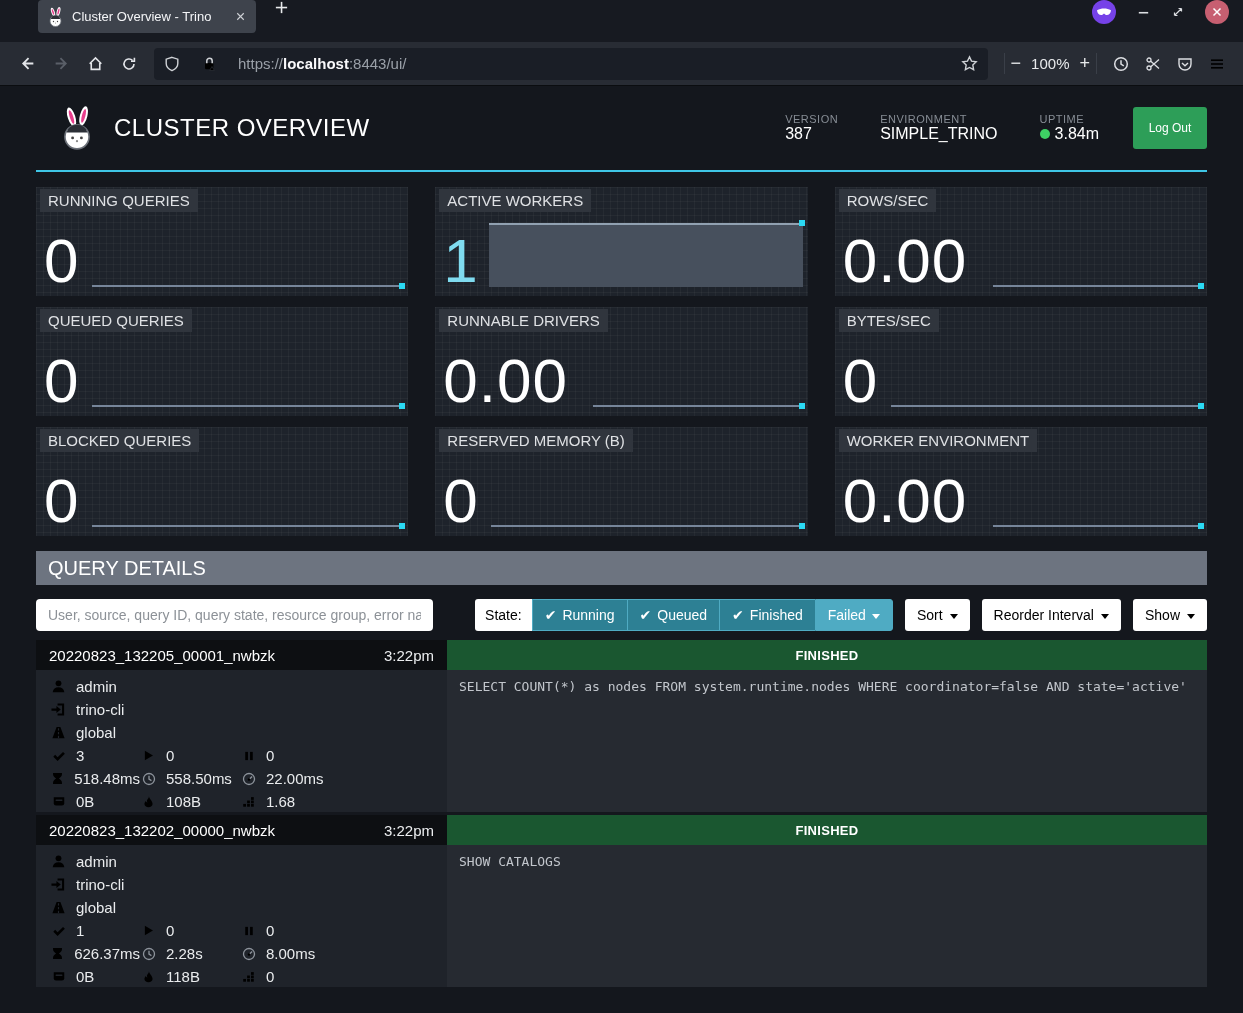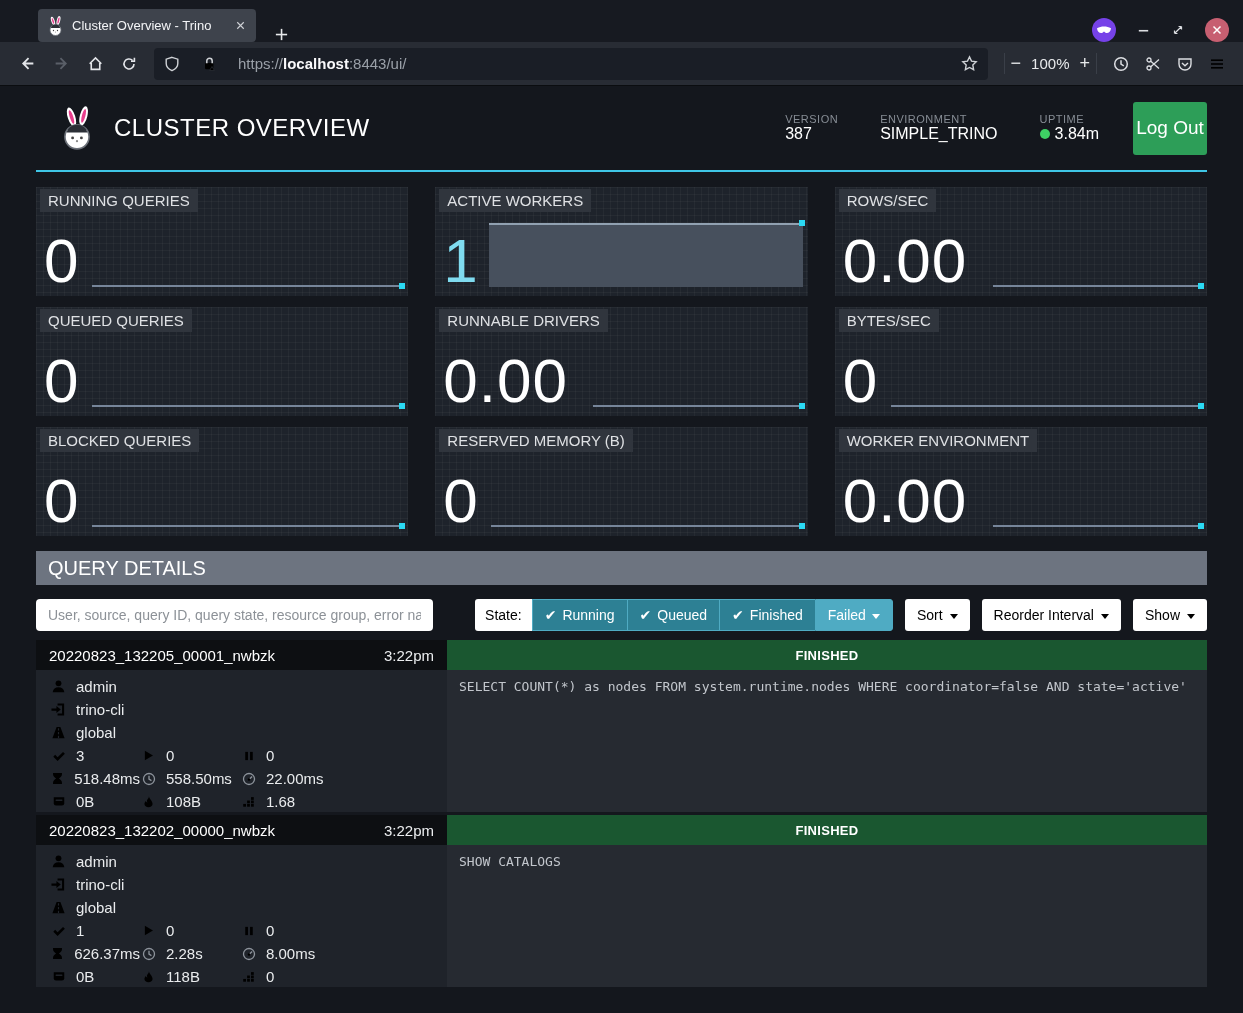--- a/index.html
+++ b/index.html
@@ -1,20 +1,20 @@
 <!DOCTYPE html>
 <html><head>
 <meta charset="utf-8">
 <style>
   * { margin:0; padding:0; box-sizing:border-box; }
   html,body { width:1243px; height:1013px; overflow:hidden; }
   body { background:#14171d; font-family:"Liberation Sans", sans-serif; }
 
   
-  .tabbar { height:42px; background:#171a21; display:flex; align-items:flex-end; }
+  .tabbar { height:42px; background:#171a21; display:flex; align-items:flex-start; }
   .tab { margin-left:38px; width:218px; height:33px; background:#3e434c; border-radius:4px;
          display:flex; align-items:center; gap:8px; padding:0 9px; color:#f4f5f7; font-size:13px; }
   .tab-title { flex:1; white-space:nowrap; overflow:hidden; }
   .tab-close { color:#cfd2d6; font-size:14px; line-height:1; }
   .newtab { margin-left:18px; color:#e8eaec; }
   .winctl { margin-left:auto; margin-right:14px; display:flex; align-items:center; gap:20px; }
   .badge-circle { width:24px; height:24px; border-radius:50%; background:#7642e8; display:flex; align-items:center; justify-content:center; }
   .close-circle { width:24px; height:24px; border-radius:50%; background:#c75f71; display:flex; align-items:center; justify-content:center; }
 
   .toolbar { height:44px; background:#282c34; border-bottom:1px solid #0b0d10; display:flex; align-items:center; padding:0 12px; gap:4px; }
@@ -28,21 +28,21 @@
 
   
   .content { padding:0 36px; }
   .app-header { height:86px; display:flex; align-items:center; border-bottom:2px solid #3fc6e6; }
   .logo { margin:0 18px 0 22px; }
   .app-title { font-size:24px; letter-spacing:.5px; color:#fff; }
   .meta { margin-left:auto; display:flex; gap:42px; align-items:center; }
   .meta-label { font-size:11px; color:#878d95; letter-spacing:.5px; }
   .meta-value { font-size:16px; color:#fff; display:flex; align-items:center; gap:5px; }
   .dot-green { width:10px; height:10px; border-radius:50%; background:#3ed164; display:inline-block; }
-  .logout { margin-left:34px; width:74px; height:53px; background:#2d9e58; border:none; border-radius:3px; color:#fff; font-size:19px; font-family:inherit; }
+  .logout { margin-left:34px; width:74px; height:42px; background:#2d9e58; border:none; border-radius:3px; color:#fff; font-size:12px; font-family:inherit; }
 
   
   .stats-grid { margin-top:15px; display:grid; grid-template-columns:repeat(3,1fr); gap:11px 27px; }
   .stat-card { position:relative; height:109px; background-color:#1e232b;
     background-image:linear-gradient(rgba(255,255,255,.035) 1px, transparent 1px),
                      linear-gradient(90deg, rgba(255,255,255,.035) 1px, transparent 1px);
     background-size:7px 7px; }
   .stat-label { position:absolute; top:2px; left:4px; background:#30353d; color:#dfe1e4; font-size:15px; padding:3px 8px; }
   .stat-value { position:absolute; left:8px; bottom:4px; font-size:62px; line-height:1; color:#fff; letter-spacing:1px; }
   .stat-value.cyan { color:#7fdbef; }

